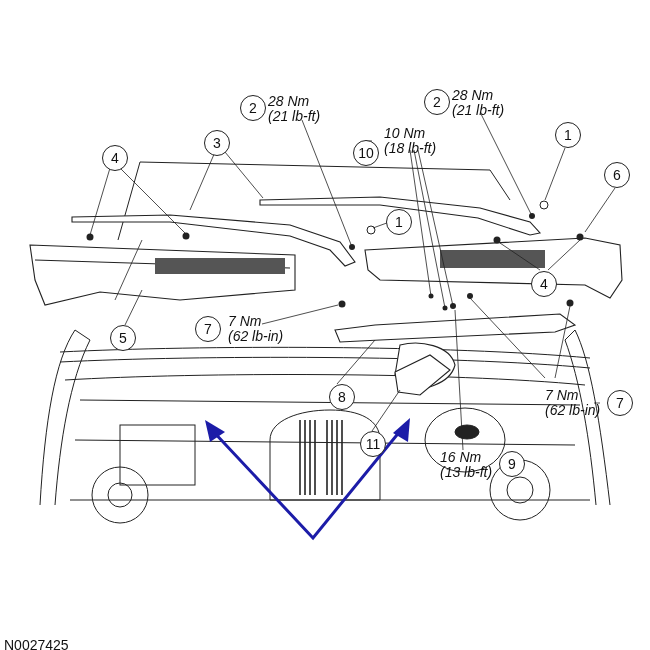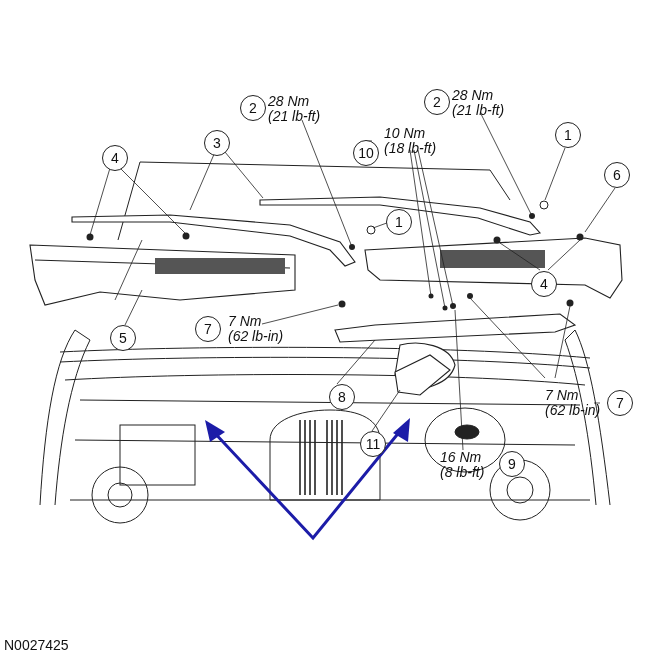--- a/index.html
+++ b/index.html
@@ -168,16 +168,16 @@
 <div class="torque" style="left:228px;top:314px">
   <div>7 Nm</div>
   <div>(62 lb-in)</div>
 </div>
 <div class="torque" style="left:545px;top:388px">
   <div>7 Nm</div>
   <div>(62 lb-in)</div>
 </div>
 <div class="torque" style="left:440px;top:450px">
   <div>16 Nm</div>
-  <div>(8 lb-ft)</div>
+  <div>(13 lb-ft)</div>
 </div>
 
 <div class="figid">N0027425</div>
 
 </body></html>

